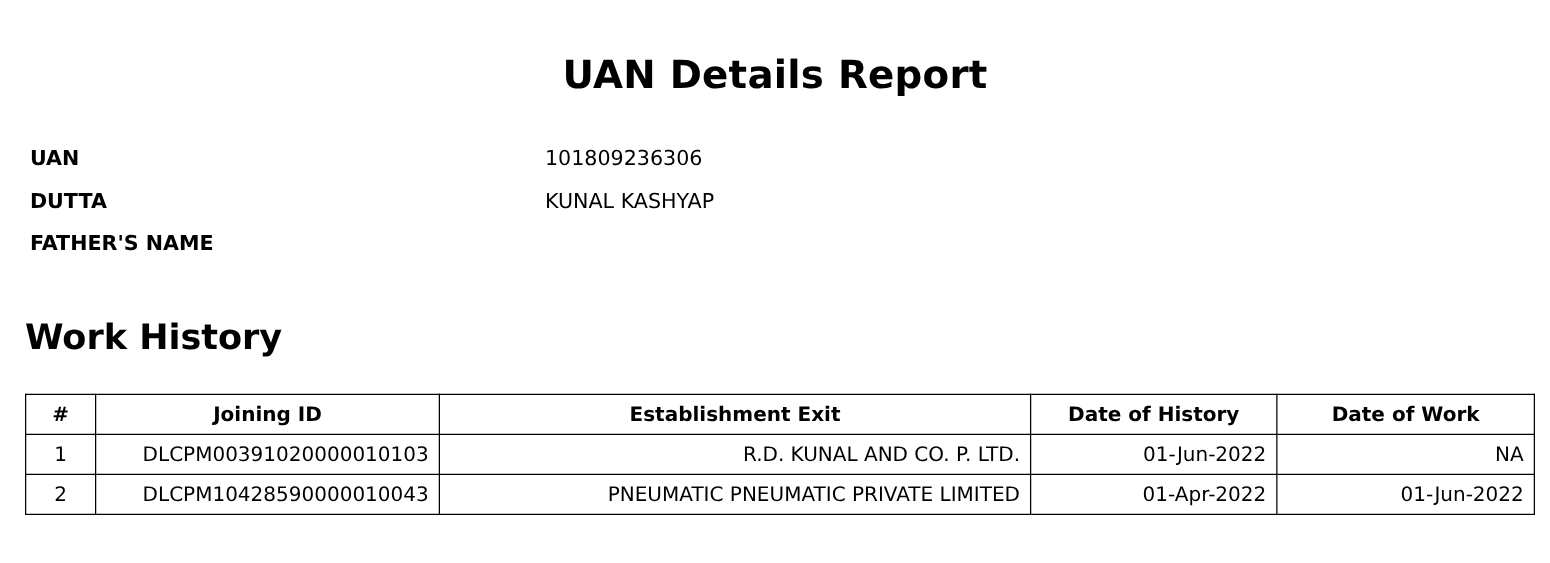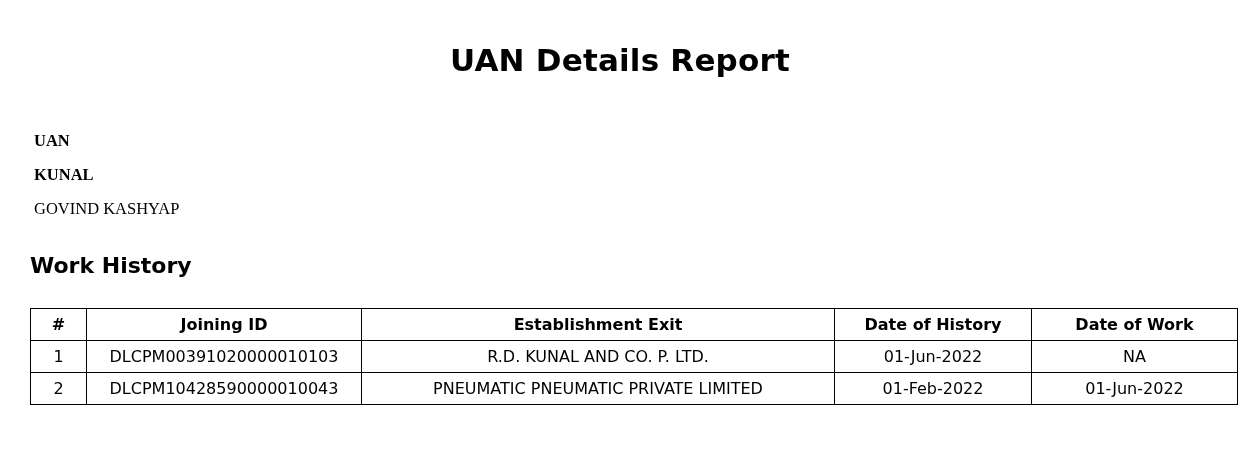--- a/index.html
+++ b/index.html
@@ -12,58 +12,57 @@
     height: 450px;
     font-family: "DejaVu Sans", "Liberation Sans", sans-serif;
     color: #000000;
     position: relative;
     overflow: hidden;
   }
   .page {
     width: 1240px;
     height: 450px;
     box-sizing: border-box;
-    padding: 0 28px;
+    padding: 0 18px;
     position: relative;
   }
   .report-title {
     text-align: center;
     font-size: 31px;
     font-weight: bold;
     letter-spacing: 0.2px;
     margin: 0;
     padding-top: 42px;
     line-height: 1.2;
   }
   .summary {
     margin-top: 38px;
     margin-left: 6px;
   }
   .summary-row {
     display: flex;
-    align-items: flex-end;
+    align-items: flex-start;
     height: 34px;
-    font-family: Liberation Serif, serif;
   }
   .summary-label {
     width: 412px;
     font-size: 16.5px;
     font-weight: bold;
     white-space: nowrap;
   }
   .summary-value {
     font-size: 16.5px;
     font-weight: normal;
     white-space: nowrap;
   }
   .section-title {
     margin: 0;
     margin-top: 34px;
     margin-left: 2px;
-    font-size: 22px;
+    font-size: 28px;
     font-weight: bold;
     line-height: 1.2;
   }
   table.work-history {
     margin-top: 28px;
     margin-left: 2px;
     border-collapse: collapse;
     width: 1207px;
     table-layout: fixed;
   }
@@ -76,47 +75,49 @@
     vertical-align: middle;
     white-space: nowrap;
     overflow: hidden;
     text-overflow: ellipsis;
   }
   table.work-history th {
     font-weight: bold;
     text-align: center;
   }
   table.work-history td {
-    text-align: center;
+    text-align: right;
   }
   table.work-history td.idx {
     text-align: center;
   }
   col.c-idx { width: 56px; }
   col.c-member { width: 275px; }
   col.c-estab { width: 473px; }
   col.c-doj { width: 197px; }
   col.c-doe { width: 206px; }
 </style>
 </head>
 <body>
 
 <div class="page">
 
   <h1 class="report-title">UAN Details Report</h1>
 
   <div class="summary">
     <div class="summary-row">
       <div class="summary-label">UAN</div>
+      <div class="summary-value">101809236306</div>
     </div>
     <div class="summary-row">
-      <div class="summary-label">KUNAL</div>
+      <div class="summary-label">DUTTA</div>
+      <div class="summary-value">KUNAL KASHYAP</div>
     </div>
     <div class="summary-row">
-      <div class="summary-value">GOVIND KASHYAP</div>
+      <div class="summary-label">FATHER'S NAME</div>
     </div>
   </div>
 
   <h2 class="section-title">Work History</h2>
 
   <table class="work-history">
     <colgroup>
       <col class="c-idx">
       <col class="c-member">
       <col class="c-estab">
@@ -137,19 +138,19 @@
         <td class="idx">1</td>
         <td>DLCPM00391020000010103</td>
         <td>R.D. KUNAL AND CO. P. LTD.</td>
         <td>01-Jun-2022</td>
         <td>NA</td>
       </tr>
       <tr>
         <td class="idx">2</td>
         <td>DLCPM10428590000010043</td>
         <td>PNEUMATIC PNEUMATIC PRIVATE LIMITED</td>
-        <td>01-Feb-2022</td>
+        <td>01-Apr-2022</td>
         <td>01-Jun-2022</td>
       </tr>
     </tbody>
   </table>
 
 </div>
 
 </body></html>

